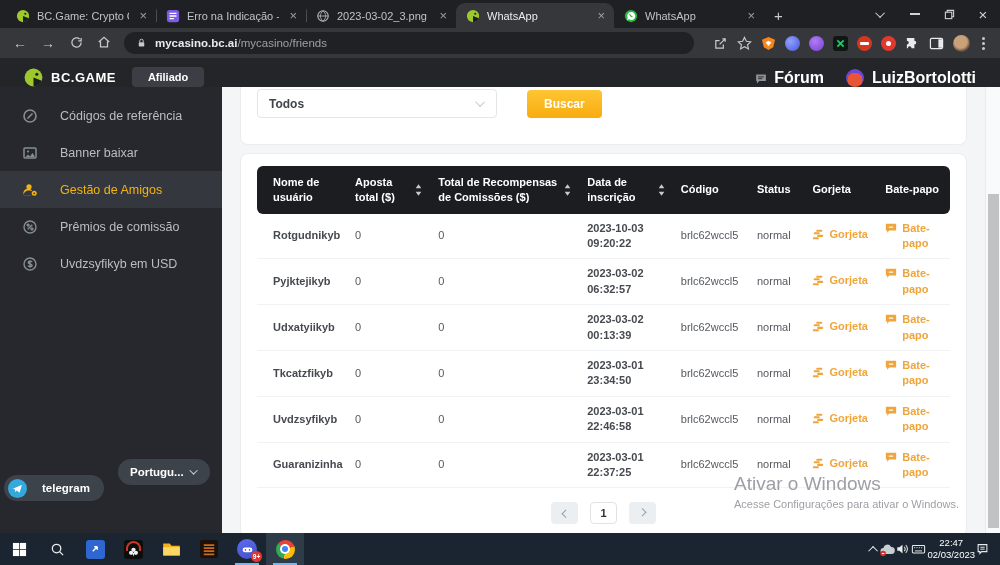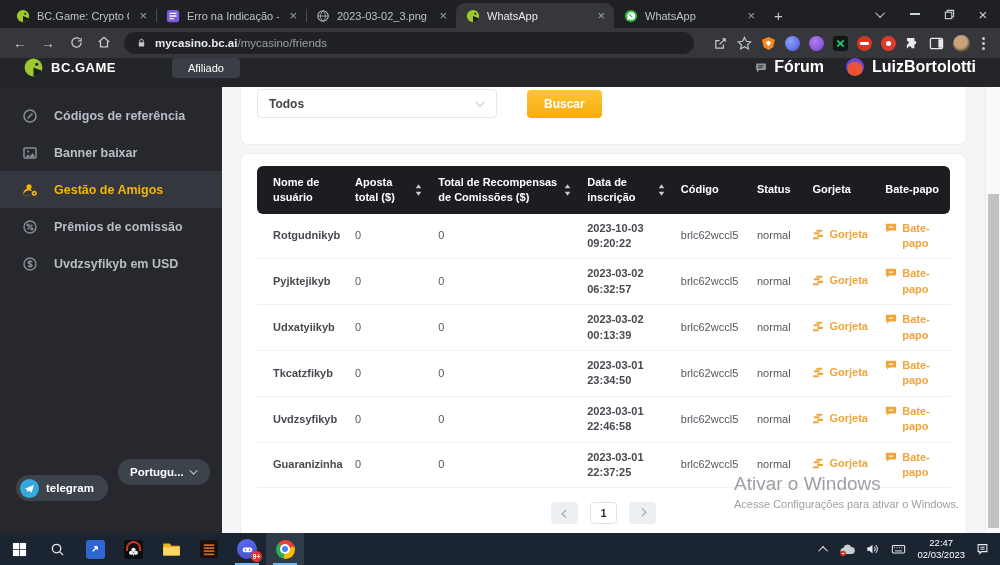--- a/index.html
+++ b/index.html
@@ -36,36 +36,36 @@
   .e-x      { background:#101613; display:flex; align-items:center; justify-content:center; }
   .e-abp    { border-radius:50%; background:#d6351f; display:flex; align-items:center; justify-content:center; }
   .e-abp i  { display:block; width:9px; height:3px; background:#fff; border-radius:1px; }
   .e-red    { border-radius:50%; background:#e03a2f; display:flex; align-items:center; justify-content:center; }
   .e-red i  { display:block; width:5px; height:5px; background:#fff; border-radius:50%; }
   .e-avatar { border-radius:50%; background:radial-gradient(circle at 45% 40%, #caa27a 0 45%, #5d4a3a 70%); width:17px; height:17px; }
   .kebab { display:flex; flex-direction:column; gap:2px; padding:0 3px; }
   .kebab i { width:3px; height:3px; border-radius:50%; background:#c6c9cd; display:block; }
 
   
-  .siteheader { height:29px; background:#232529; display:flex; align-items:flex-start; padding:0 24px; gap:16px; }
+  .siteheader { height:29px; background:#232529; display:flex; align-items:flex-end; padding:0 24px; gap:16px; }
   .brand { display:flex; align-items:center; gap:8px; color:#fff; font-weight:800; font-size:13px; letter-spacing:.5px; }
-  .afiliado-btn { background:#3b3e44; color:#fff; font-size:11px; font-weight:400; padding:4px 16px; border-radius:4px; border:none;margin-left:40px; }
+  .afiliado-btn { background:#3b3e44; color:#fff; font-size:11px; font-weight:700; padding:4px 16px; border-radius:4px; border:none; }
   .sh-right { margin-left:auto; display:flex; align-items:center; gap:8px; color:#fff; font-size:16px; font-weight:700; }
   .forum { display:flex; align-items:center; gap:6px; margin-right:14px; }
   .user-avatar { width:18px; height:18px; border-radius:50%; background:radial-gradient(circle at 50% 62%, #e85436 0 52%, #6b46d8 53%); }
 
   
   .app { flex:1; display:flex; min-height:0; }
   .sidebar { width:222px; background:#26282d; position:relative; padding-top:10px; flex:0 0 auto; }
-  .side-item { height:37px; display:flex; align-items:center; gap:16px; padding:0 22px; color:#b9bec4; font-size:12.5px; font-weight:700; cursor:pointer; }
+  .side-item { height:37px; display:flex; align-items:center; gap:22px; padding:0 22px; color:#b9bec4; font-size:12.5px; font-weight:400; cursor:pointer; }
   .side-item svg { color:#878d94; flex:0 0 auto; }
   .side-item.active { background:#34373d; color:#f3b40f; }
   .side-item.active svg { color:#f3b40f; }
   .pill { position:absolute; height:26px; border-radius:13px; background:#3d434b; display:flex; align-items:center; color:#fff; font-size:11.5px; font-weight:700; }
-  .pill-tg { left:16px; bottom:32px; padding:0 14px 0 4px; gap:7px; }
+  .pill-tg { left:4px; bottom:32px; padding:0 14px 0 4px; gap:15px; }
   .tg-ic { width:19px; height:19px; border-radius:50%; background:#33a9de; display:flex; align-items:center; justify-content:center; }
   .pill-lang { left:118px; bottom:48px; padding:0 12px; gap:8px; }
   .chev-sm { width:6px; height:6px; border-left:1.5px solid #cfd3d8; border-bottom:1.5px solid #cfd3d8; transform:rotate(-45deg) translateY(-2px); }
 
   .main { flex:1; background:#f4f5f6; position:relative; overflow:hidden; min-width:0; }
   .card { background:#fff; border:1px solid #ececee; margin:0 18px; border-radius:8px; }
   .card1 { border-top:none; border-radius:0 0 8px 8px; padding:2px 16px 26px; display:flex; align-items:flex-start; gap:30px; }
   .select { width:240px; height:29px; border:1px solid #e3e5e8; border-radius:4px; display:flex; align-items:center; justify-content:space-between;
             padding:0 11px; font-size:12px; color:#41454b; font-weight:700; background:#fff; }
   .sel-chev { width:7px; height:7px; border-left:1.5px solid #c3c8cd; border-bottom:1.5px solid #c3c8cd; transform:rotate(-45deg) translateY(-2px); }
@@ -110,21 +110,21 @@
   .ic-poker::before { content:""; position:absolute; top:1px; left:2px; right:2px; height:8px; border:2px solid #d2342a; border-bottom:none; border-radius:8px 8px 0 0; }
   .ic-stripes { width:18px; height:18px; background:#1c110a; border-radius:2px; display:flex; align-items:center; justify-content:center; }
   .ic-game { width:20px; height:20px; border-radius:50%; background:linear-gradient(160deg,#5a6cf0,#4450c8); position:relative;
              display:flex; align-items:center; justify-content:center; }
   .badge { position:absolute; right:-5px; bottom:-3px; min-width:11px; height:11px; background:#e5342e; border-radius:6px;
            color:#fff; font-size:6.5px; font-weight:700; display:flex; align-items:center; justify-content:center; padding:0 1px; }
   .ic-chrome { width:19px; height:19px; border-radius:50%; position:relative;
                background:conic-gradient(from -50deg, #ea4335 0 120deg, #fbbc05 120deg 240deg, #34a853 240deg 360deg); }
   .ic-chrome::before { content:""; position:absolute; inset:4.5px; background:#fff; border-radius:50%; }
   .ic-chrome::after  { content:""; position:absolute; inset:6.5px; background:#4285f4; border-radius:50%; }
-  .tray { margin-left:auto; display:flex; align-items:center; gap:10px; padding-right:10px; }
+  .tray { margin-left:auto; display:flex; align-items:center; padding-right:10px; }
   .chev-up { width:7px; height:7px; border-left:1.5px solid #e8eaed; border-top:1.5px solid #e8eaed; transform:rotate(45deg) translateY(2px); }
   .clock { font-size:9.5px; color:#fff; text-align:center; line-height:1.3; }
 </style>
 </head>
 <body>
 
 <div class="screen">
 
   <div class="tabbar">
     <div class="tab">

